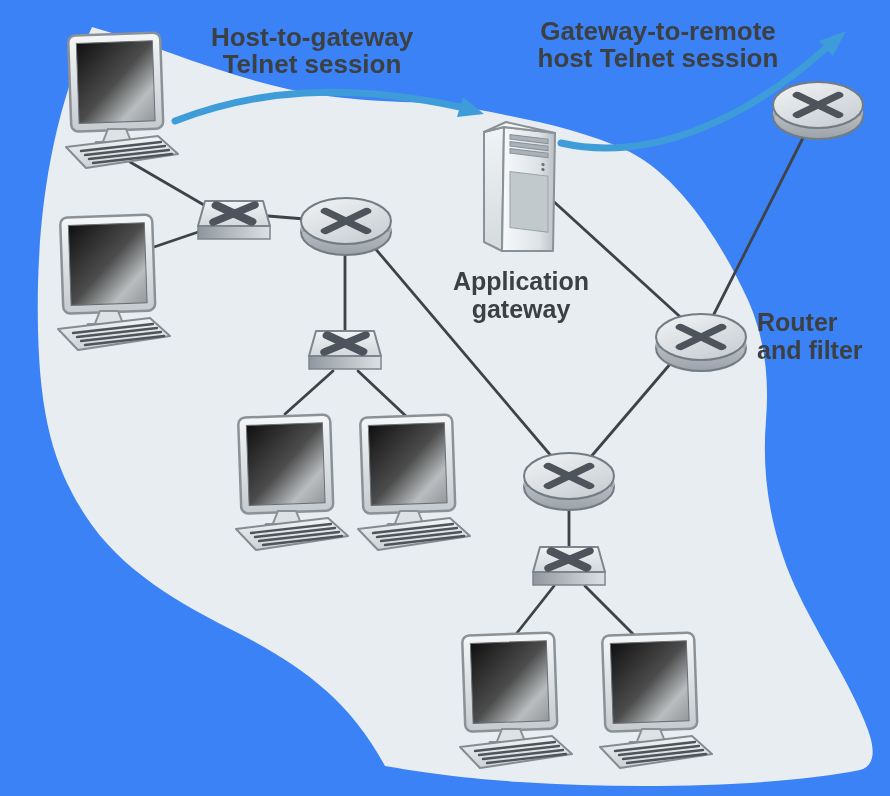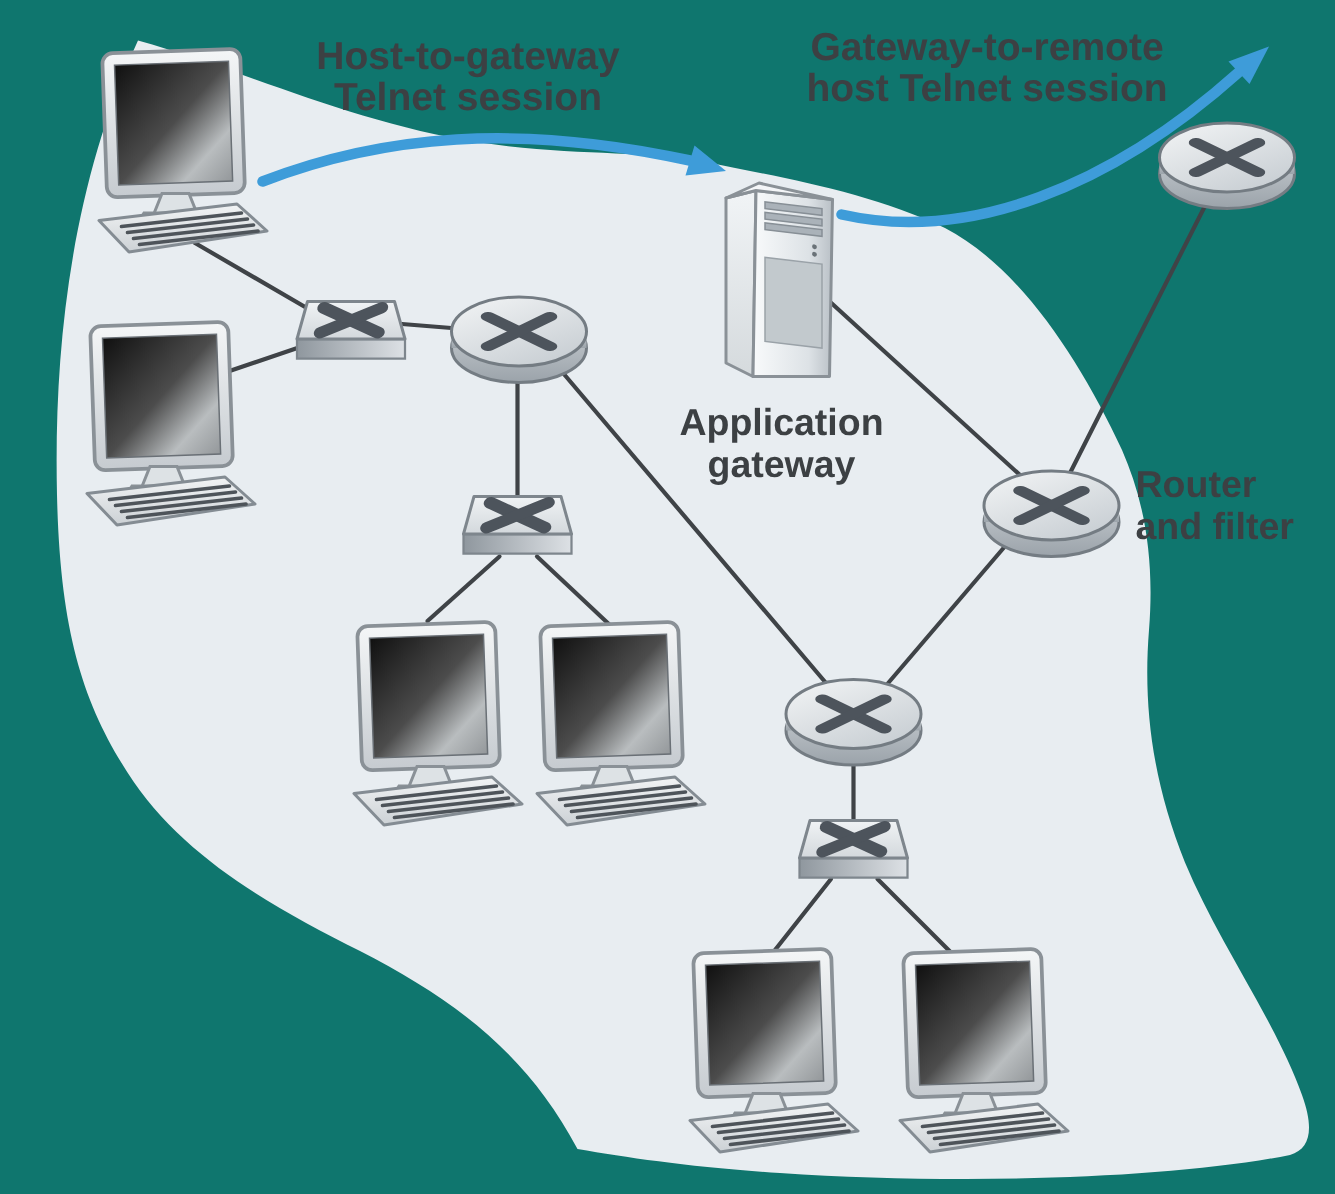--- a/index.html
+++ b/index.html
@@ -1,16 +1,16 @@
 <!DOCTYPE html>
 <html><head>
 <meta charset="utf-8">
 <style>
   html,body{margin:0;padding:0;background:#ffffff;}
-  .stage{position:relative;width:890px;height:796px;background:#0f766e;overflow:hidden;
+  .stage{position:relative;width:890px;height:796px;background:#3b82f6;overflow:hidden;
          font-family:"Liberation Sans",sans-serif;}
   svg{display:block;}
   text{font-family:"Liberation Sans","DejaVu Sans",sans-serif;font-weight:700;fill:#3c4043;}
   .lbl-lg{font-size:26px;}
   .lbl-md{font-size:25px;}
 </style>
 </head>
 <body>
 
 <div class="stage">

